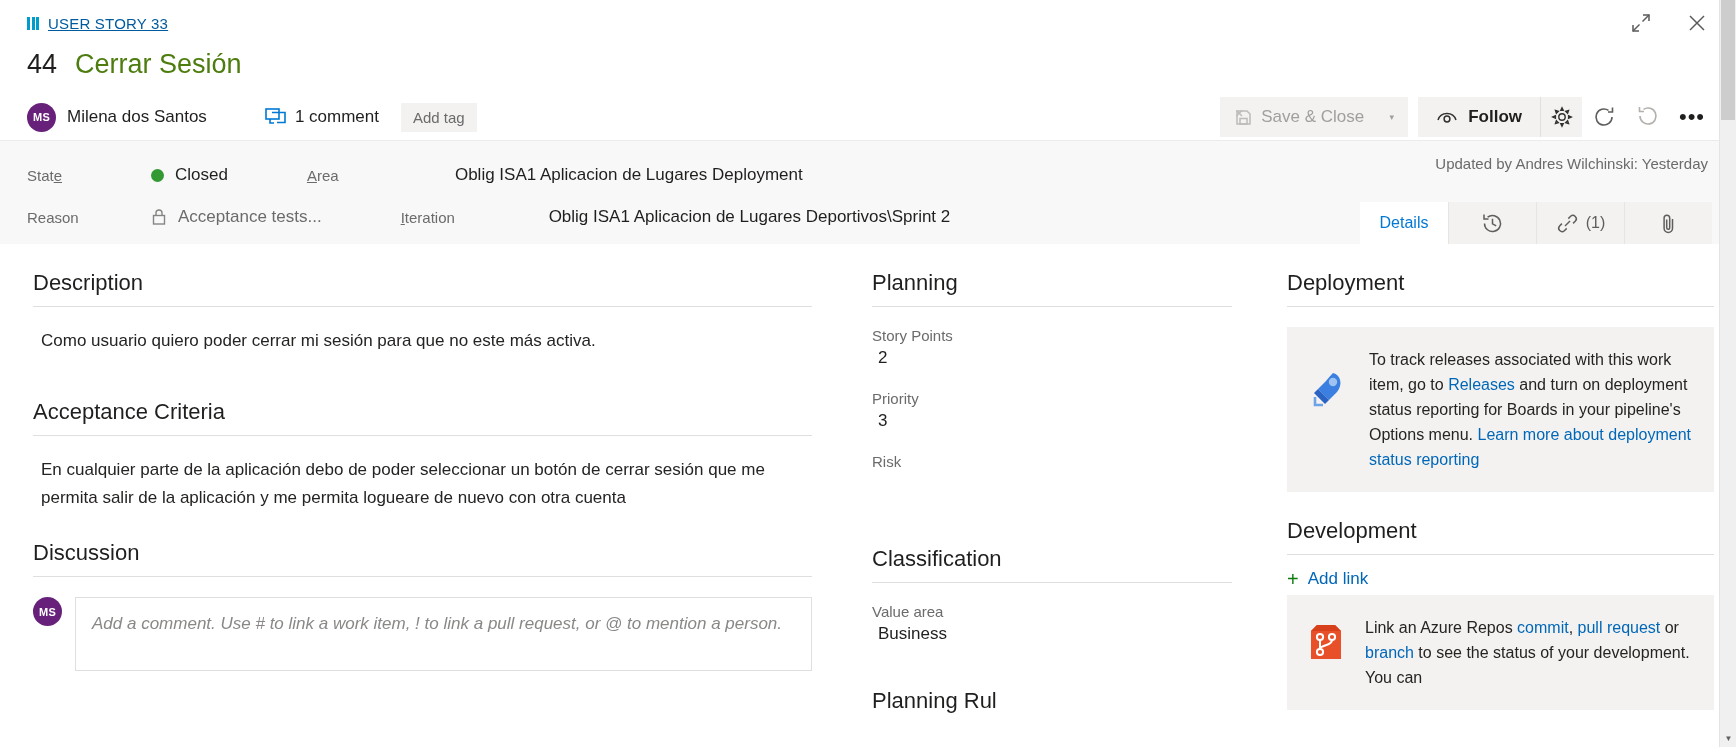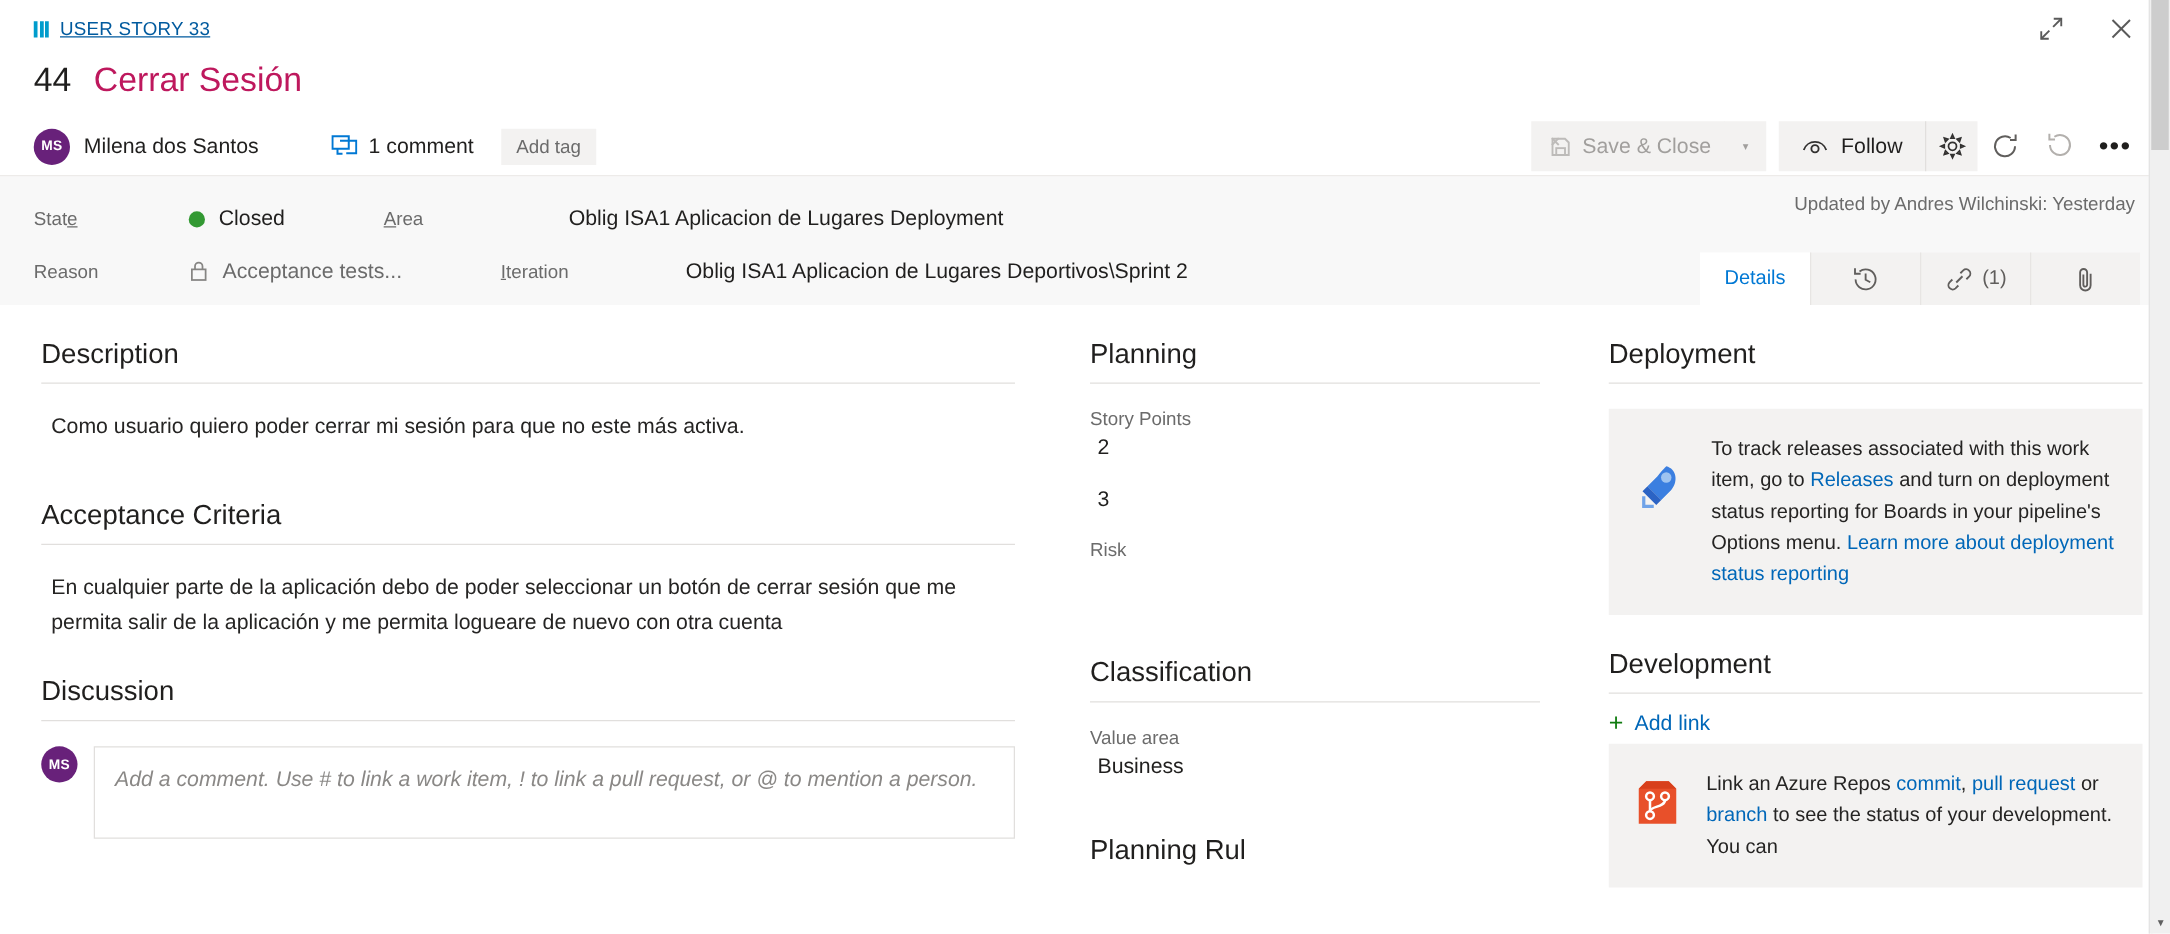--- a/index.html
+++ b/index.html
@@ -96,21 +96,21 @@
   }
 
   .title-row {
     display: flex;
     align-items: baseline;
     gap: 18px;
     padding-left: 27px;
     margin-top: 13px;
   }
   .wi-id { font-size: 27px; font-weight: 400; color: #201f1e; }
-  .wi-title { font-size: 27px; font-weight: 400; color: #be185d; }
+  .wi-title { font-size: 27px; font-weight: 400; color: #4d7c0f; }
 
   .meta-row {
     display: flex;
     align-items: center;
     padding-left: 27px;
     margin-top: 14px;
     height: 46px;
     padding-right: 22px;
   }
   .assignee { display: flex; align-items: center; gap: 11px; }
@@ -157,20 +157,21 @@
     width: 34px; height: 40px;
     display: flex; align-items: center; justify-content: center;
     font-size: 9px; color: #a19f9d;
     border-left: 1px solid #f3f2f1;
   }
   .follow-group {
     display: flex; align-items: flex-end;
     background: #f3f2f1;
     height: 40px;
     margin-left: 10px;
+    font-weight: bold;
   }
   .follow-btn {
     display: flex; align-items: center; gap: 10px;
     padding: 0 18px; height: 40px;
     font-size: 17px; color: #201f1e;
     cursor: pointer;
   }
   .gear-btn {
     width: 42px; height: 40px;
     display: flex; align-items: center; justify-content: center;
@@ -602,20 +603,21 @@
       </div>
     </div>
 
     <div class="col col-plan">
       <div class="section-title">Planning</div>
       <div class="rule"></div>
 
       <div class="field-label">Story Points</div>
       <div class="field-value">2</div>
 
+      <div class="field-label">Priority</div>
       <div class="field-value">3</div>
 
       <div class="field-label">Risk</div>
       <div class="field-value"></div>
 
       <div style="height:30px"></div>
 
       <div class="section-title">Classification</div>
       <div class="rule"></div>
 

